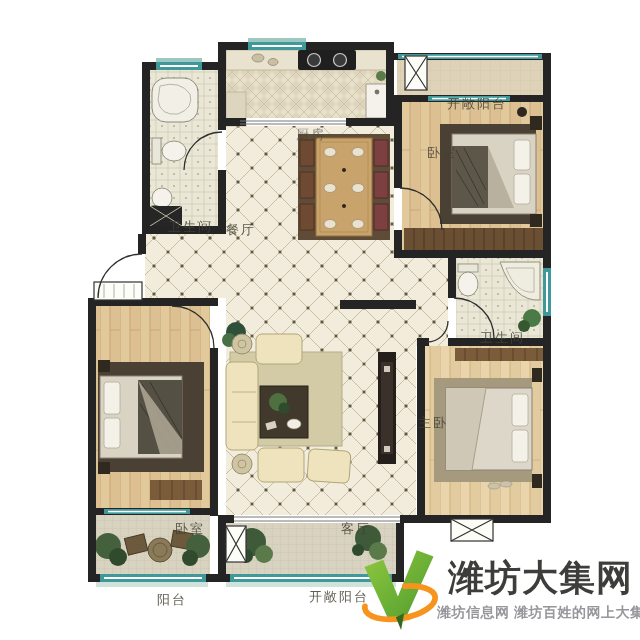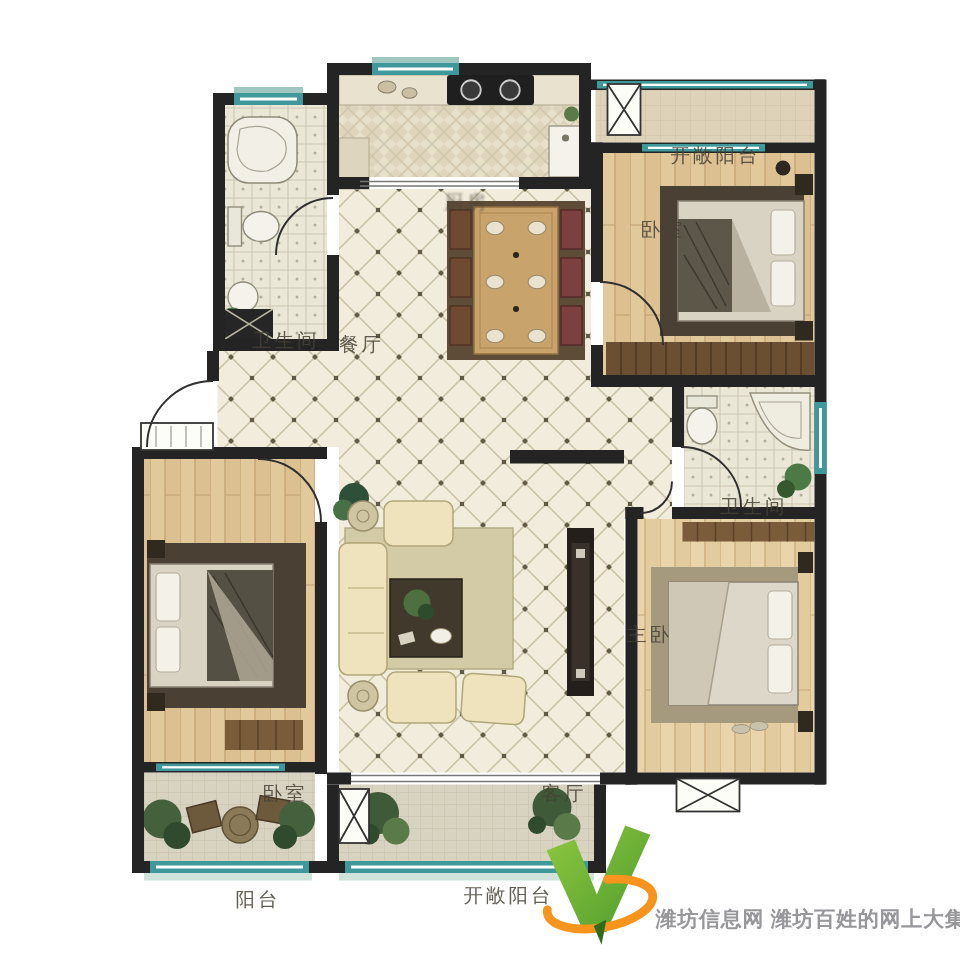--- a/index.html
+++ b/index.html
@@ -325,25 +325,26 @@
   </g>
 </svg>
 
 <div class="room-label small" style="left:168px;top:187px">卫生间</div>
 <div class="room-label small blur" style="left:296px;top:95px">厨房</div>
 <div class="room-label" style="left:226px;top:190px">餐厅</div>
 <div class="room-label" style="left:447px;top:64px">开敞阳台</div>
 <div class="room-label" style="left:427px;top:113px">卧室</div>
 <div class="room-label small" style="left:480px;top:298px">卫生间</div>
 <div class="room-label" style="left:418px;top:383px">主卧</div>
-<div class="room-label" style="left:361px;top:489px">客厅</div>
+<div class="room-label" style="left:341px;top:489px">客厅</div>
 <div class="room-label" style="left:175px;top:489px">卧室</div>
 <div class="room-label" style="left:157px;top:560px">阳台</div>
 <div class="room-label" style="left:309px;top:557px">开敞阳台</div>
 
 <svg class="wm-logo" width="88" height="88" viewBox="0 0 84 84">
   <path d="M8 22L26 15L40 50L58 6L74 12L46 74L30 70Z" fill="url(#gradGreen)"></path>
   <ellipse cx="42" cy="56" rx="34" ry="15" transform="rotate(-10 42 56)" fill="none" stroke="#f7941d" stroke-width="5.5" stroke-linecap="round" stroke-dasharray="128 45" stroke-dashoffset="46"></ellipse>
   <path d="M38 70L46 66L43 82Z" fill="#2f6b1d"></path>
 </svg>
+<div class="wm-title">潍坊大集网</div>
 <div class="wm-sub">潍坊信息网 潍坊百姓的网上大集</div>
 
 </div>
 
 </body></html>

